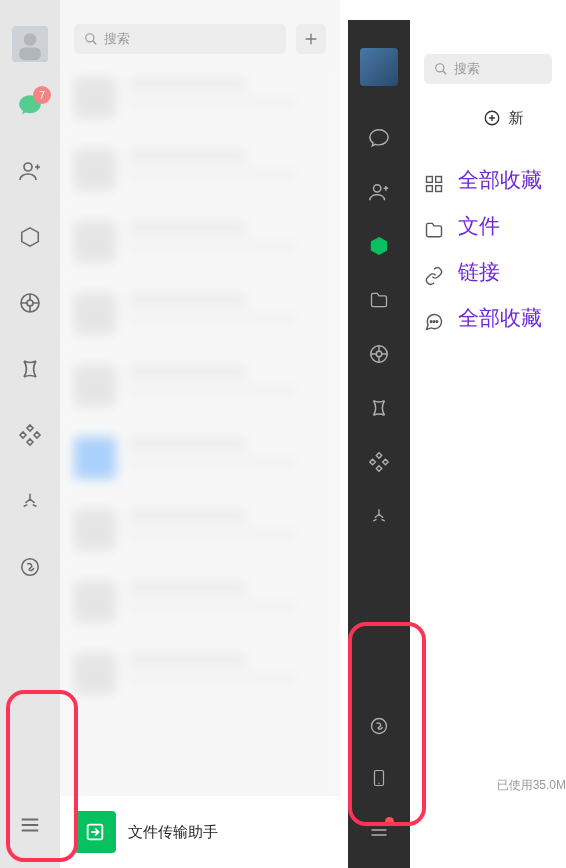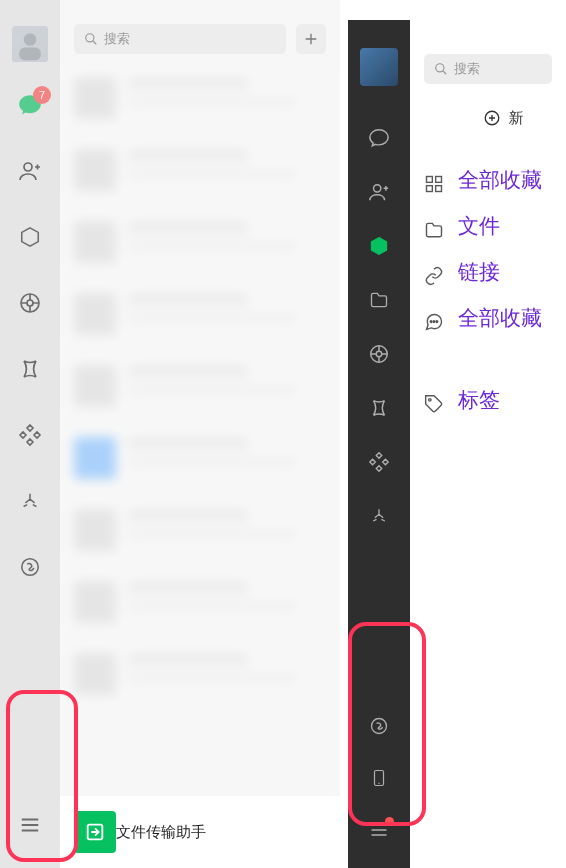--- a/index.html
+++ b/index.html
@@ -26,21 +26,21 @@
 
 .chat-list { flex: 1; overflow: hidden; position: relative; }
 .chat-item { height: 72px; display: flex; align-items: center; padding: 0 14px; gap: 12px; }
 .chat-avatar { width: 42px; height: 42px; border-radius: 4px; background: #cfcfcf; flex-shrink: 0; }
 .chat-avatar.svc { background: #4ea3ff; }
 .chat-text { flex: 1; height: 40px; }
 .line1 { width: 60%; height: 10px; background: #d9d9d9; border-radius: 2px; margin-bottom: 10px; }
 .line2 { width: 85%; height: 8px; background: #e4e4e4; border-radius: 2px; }
 .blur-overlay { position: absolute; inset: 0; backdrop-filter: blur(6px); background: rgba(247,247,247,0.55); pointer-events: none; }
 
-.pinned-row { position: absolute; left: 60px; right: 0; bottom: 0; height: 72px; background: #fff; display: flex; align-items: center; padding: 0 14px; }
+.pinned-row { position: absolute; left: 60px; right: 0; bottom: 0; height: 72px; background: #fff; display: flex; align-items: center; padding: 0 14px; gap: 12px; }
 .pinned-avatar { width: 42px; height: 42px; border-radius: 4px; background: #07c160; display: flex; align-items: center; justify-content: center; color: #fff; }
 .pinned-label { font-size: 15px; color: #1f1f1f; }
 
 
 .anno { position: absolute; border: 4px solid #ff3355; border-radius: 18px; pointer-events: none; }
 .anno1 { left: 6px; bottom: 6px; width: 72px; height: 172px; }
 .anno2 { left: 348px; top: 622px; width: 78px; height: 204px; }
 
 
 .right-window { flex: 1; height: 868px; display: flex; padding-top: 20px; }
@@ -350,26 +350,20 @@
       <div class="cat-item">
         <svg width="20" height="20" viewBox="0 0 24 24" fill="none" stroke="currentColor" stroke-width="1.7">
             <path d="M21 11.5a8.38 8.38 0 01-.9 3.8 8.5 8.5 0 01-7.6 4.7 8.38 8.38 0 01-3.8-.9L3 21l1.9-5.7a8.38 8.38 0 01-.9-3.8 8.5 8.5 0 014.7-7.6 8.38 8.38 0 013.8-.9h.5a8.48 8.48 0 018 8v.5z"></path>
             <circle cx="8.5" cy="11.5" r="1" fill="currentColor"></circle>
             <circle cx="12" cy="11.5" r="1" fill="currentColor"></circle>
             <circle cx="15.5" cy="11.5" r="1" fill="currentColor"></circle>
           </svg>
         <span>全部收藏</span>
       </div>
       <div class="cat-gap"></div>
-      <div class="cat-item">
-        <svg width="20" height="20" viewBox="0 0 24 24" fill="none" stroke="currentColor" stroke-width="1.7">
-            <path d="M20.6 13.4l-7.2 7.2a2 2 0 01-2.8 0L2 12V2h10l8.6 8.6a2 2 0 010 2.8z"></path>
-            <circle cx="7" cy="7" r="1.5"></circle>
-          </svg>
-        <span>标签</span>
-      </div>
-    </div>
-
+    </div>
+
+    <div class="storage">已使用35.0M</div>
   </div>
 </div>
 
 <div class="anno anno1"></div>
 <div class="anno anno2"></div>
 
 </body></html>

